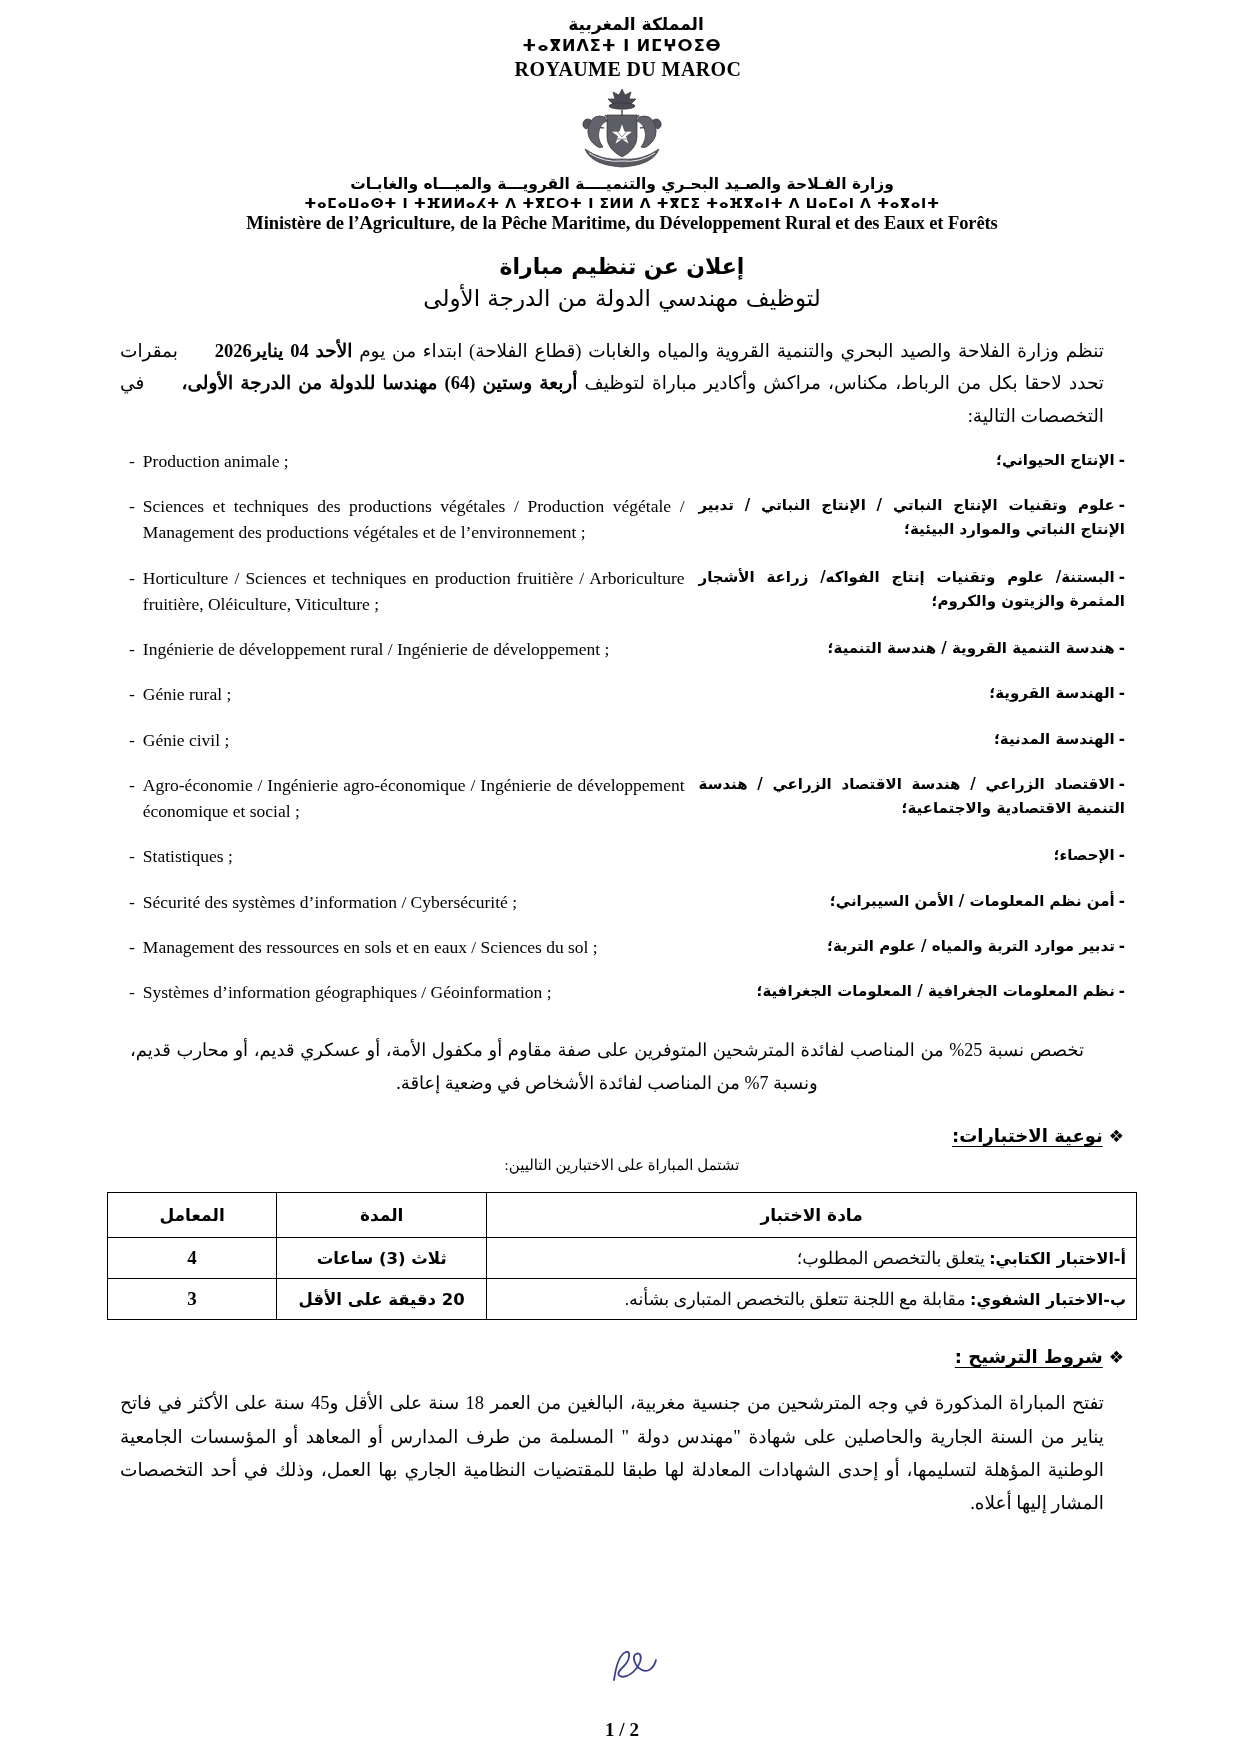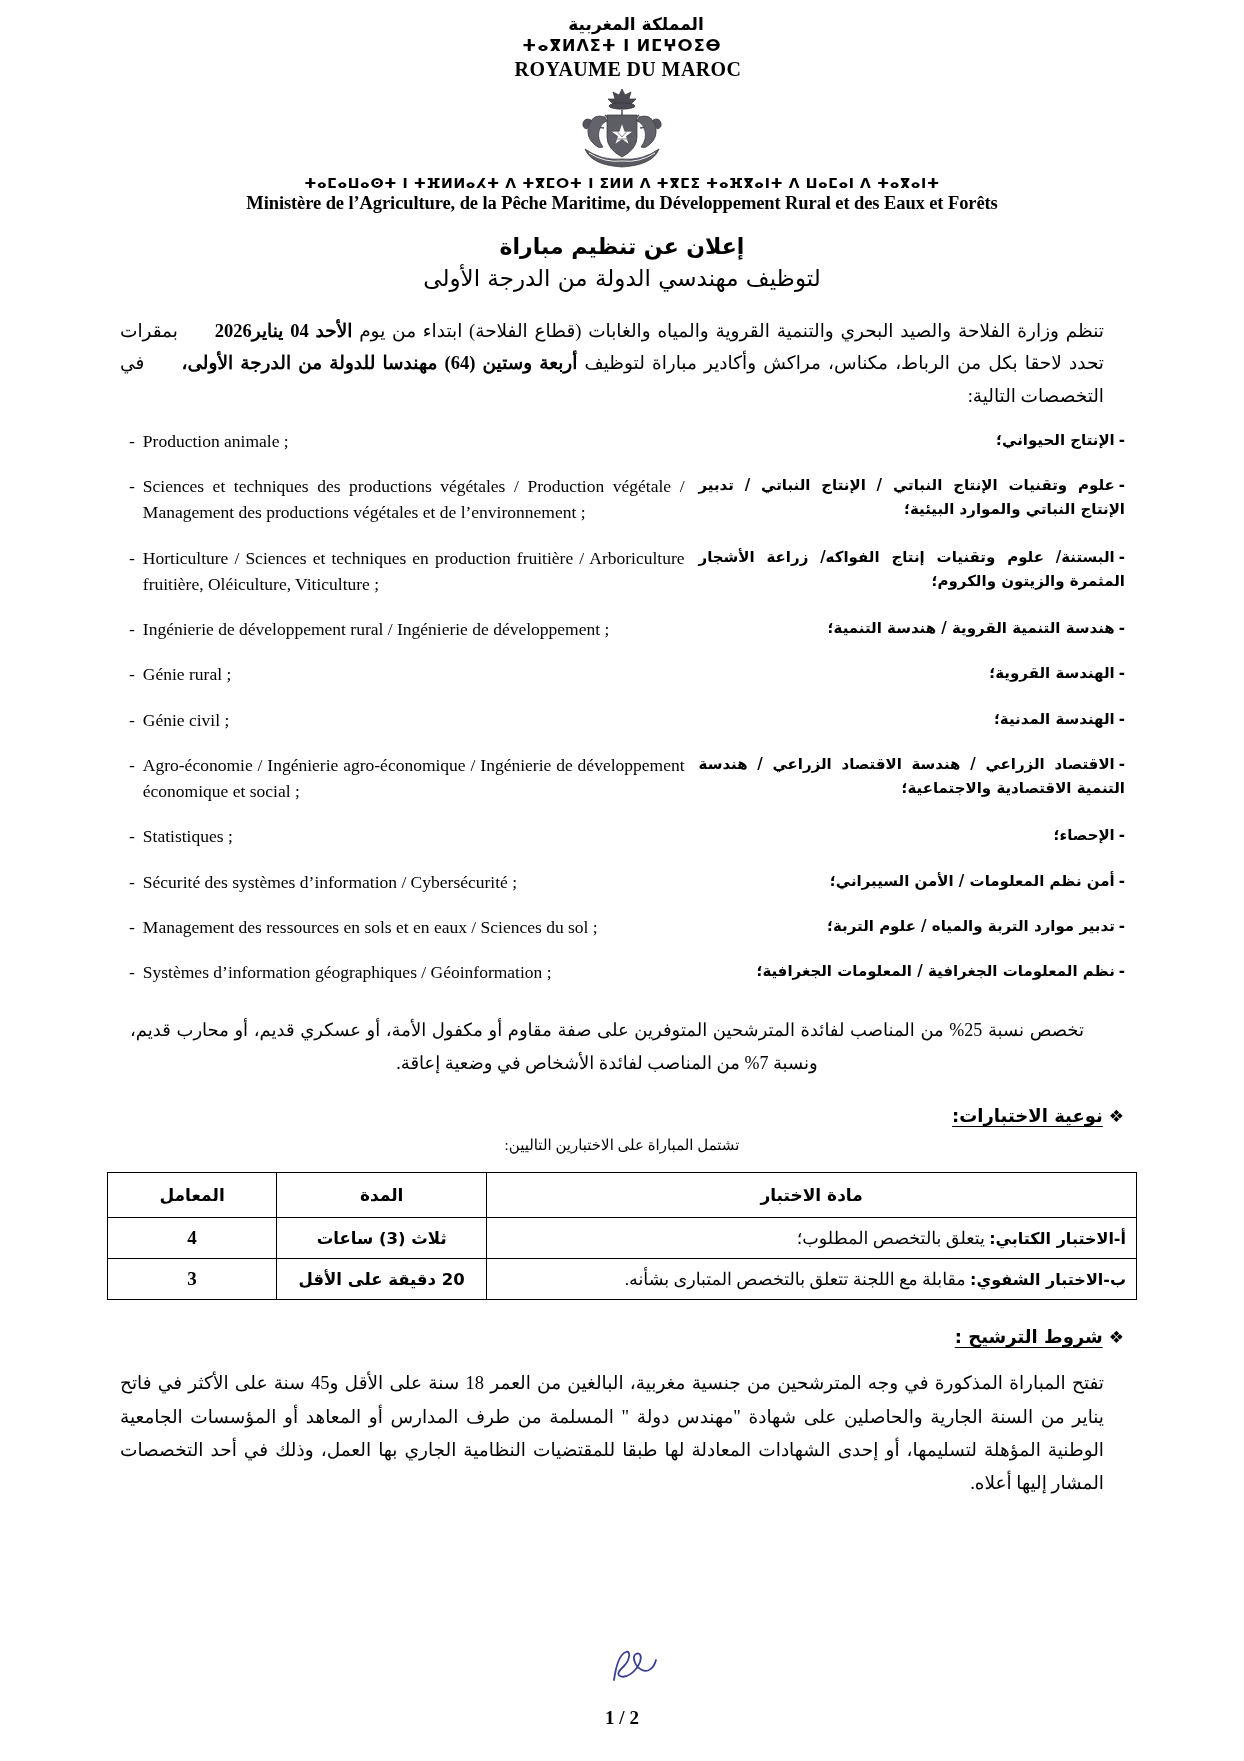--- a/index.html
+++ b/index.html
@@ -254,21 +254,21 @@
     left: 606px;
     top: 1646px;
     width: 60px;
     height: 40px;
     pointer-events: none;
   }
 
   
   .footer {
     position: absolute;
-    bottom: 32px;
+    bottom: 20px;
     left: 0;
     right: 0;
     text-align: center;
     font-family: "Liberation Serif", "DejaVu Serif", serif;
     font-size: 19px;
     font-weight: 700;
   }
 </style>
 </head>
 <body>
@@ -306,20 +306,21 @@
 
           <path d="M72 30 Q84 26 88 38 Q92 50 82 58 Q78 62 74 60 Q80 52 78 44 Q76 36 70 34 Z" fill="#63636c"></path>
           <path d="M86 33 Q92 30 94 36 Q95 41 90 42 Q88 37 86 33 Z" fill="#55555e"></path>
 
           <path d="M18 62 Q35 74 55 72 Q75 74 92 62 Q86 78 55 80 Q24 78 18 62 Z" fill="#5a5a63"></path>
           <path d="M22 66 Q38 76 55 74 Q72 76 88 66" fill="none" stroke="#ffffff" stroke-width="0.9"></path>
         </g>
       </svg>
     </div>
 
+    <div class="ministry-ar">وزارة الفـلاحة والصـيد البحـري والتنميــــة القرويـــة والميـــاه والغابـات</div>
     <div class="ministry-tif">ⵜⴰⵎⴰⵡⴰⵙⵜ ⵏ ⵜⴼⵍⵍⴰⵃⵜ ⴷ ⵜⴳⵎⵔⵜ ⵏ ⵉⵍⵍ ⴷ ⵜⴳⵎⵉ ⵜⴰⴼⴳⴰⵏⵜ ⴷ ⵡⴰⵎⴰⵏ ⴷ ⵜⴰⴳⴰⵏⵜ</div>
     <div class="ministry-fr">Ministère de l’Agriculture, de la Pêche Maritime, du Développement Rural et des Eaux et Forêts</div>
   </div>
 
   <div class="announce-title">إعلان عن تنظيم مباراة</div>
   <div class="announce-sub">لتوظيف مهندسي الدولة من الدرجة الأولى</div>
 
   <div class="intro">
     <span>تنظم وزارة الفلاحة والصيد البحري والتنمية القروية والمياه والغابات (قطاع الفلاحة) ابتداء من يوم </span><b>الأحد 04 يناير2026</b>
     <span>بمقرات تحدد لاحقا بكل من الرباط، مكناس، مراكش وأكادير مباراة لتوظيف </span><b>أربعة وستين (64) مهندسا للدولة من الدرجة الأولى،</b>

